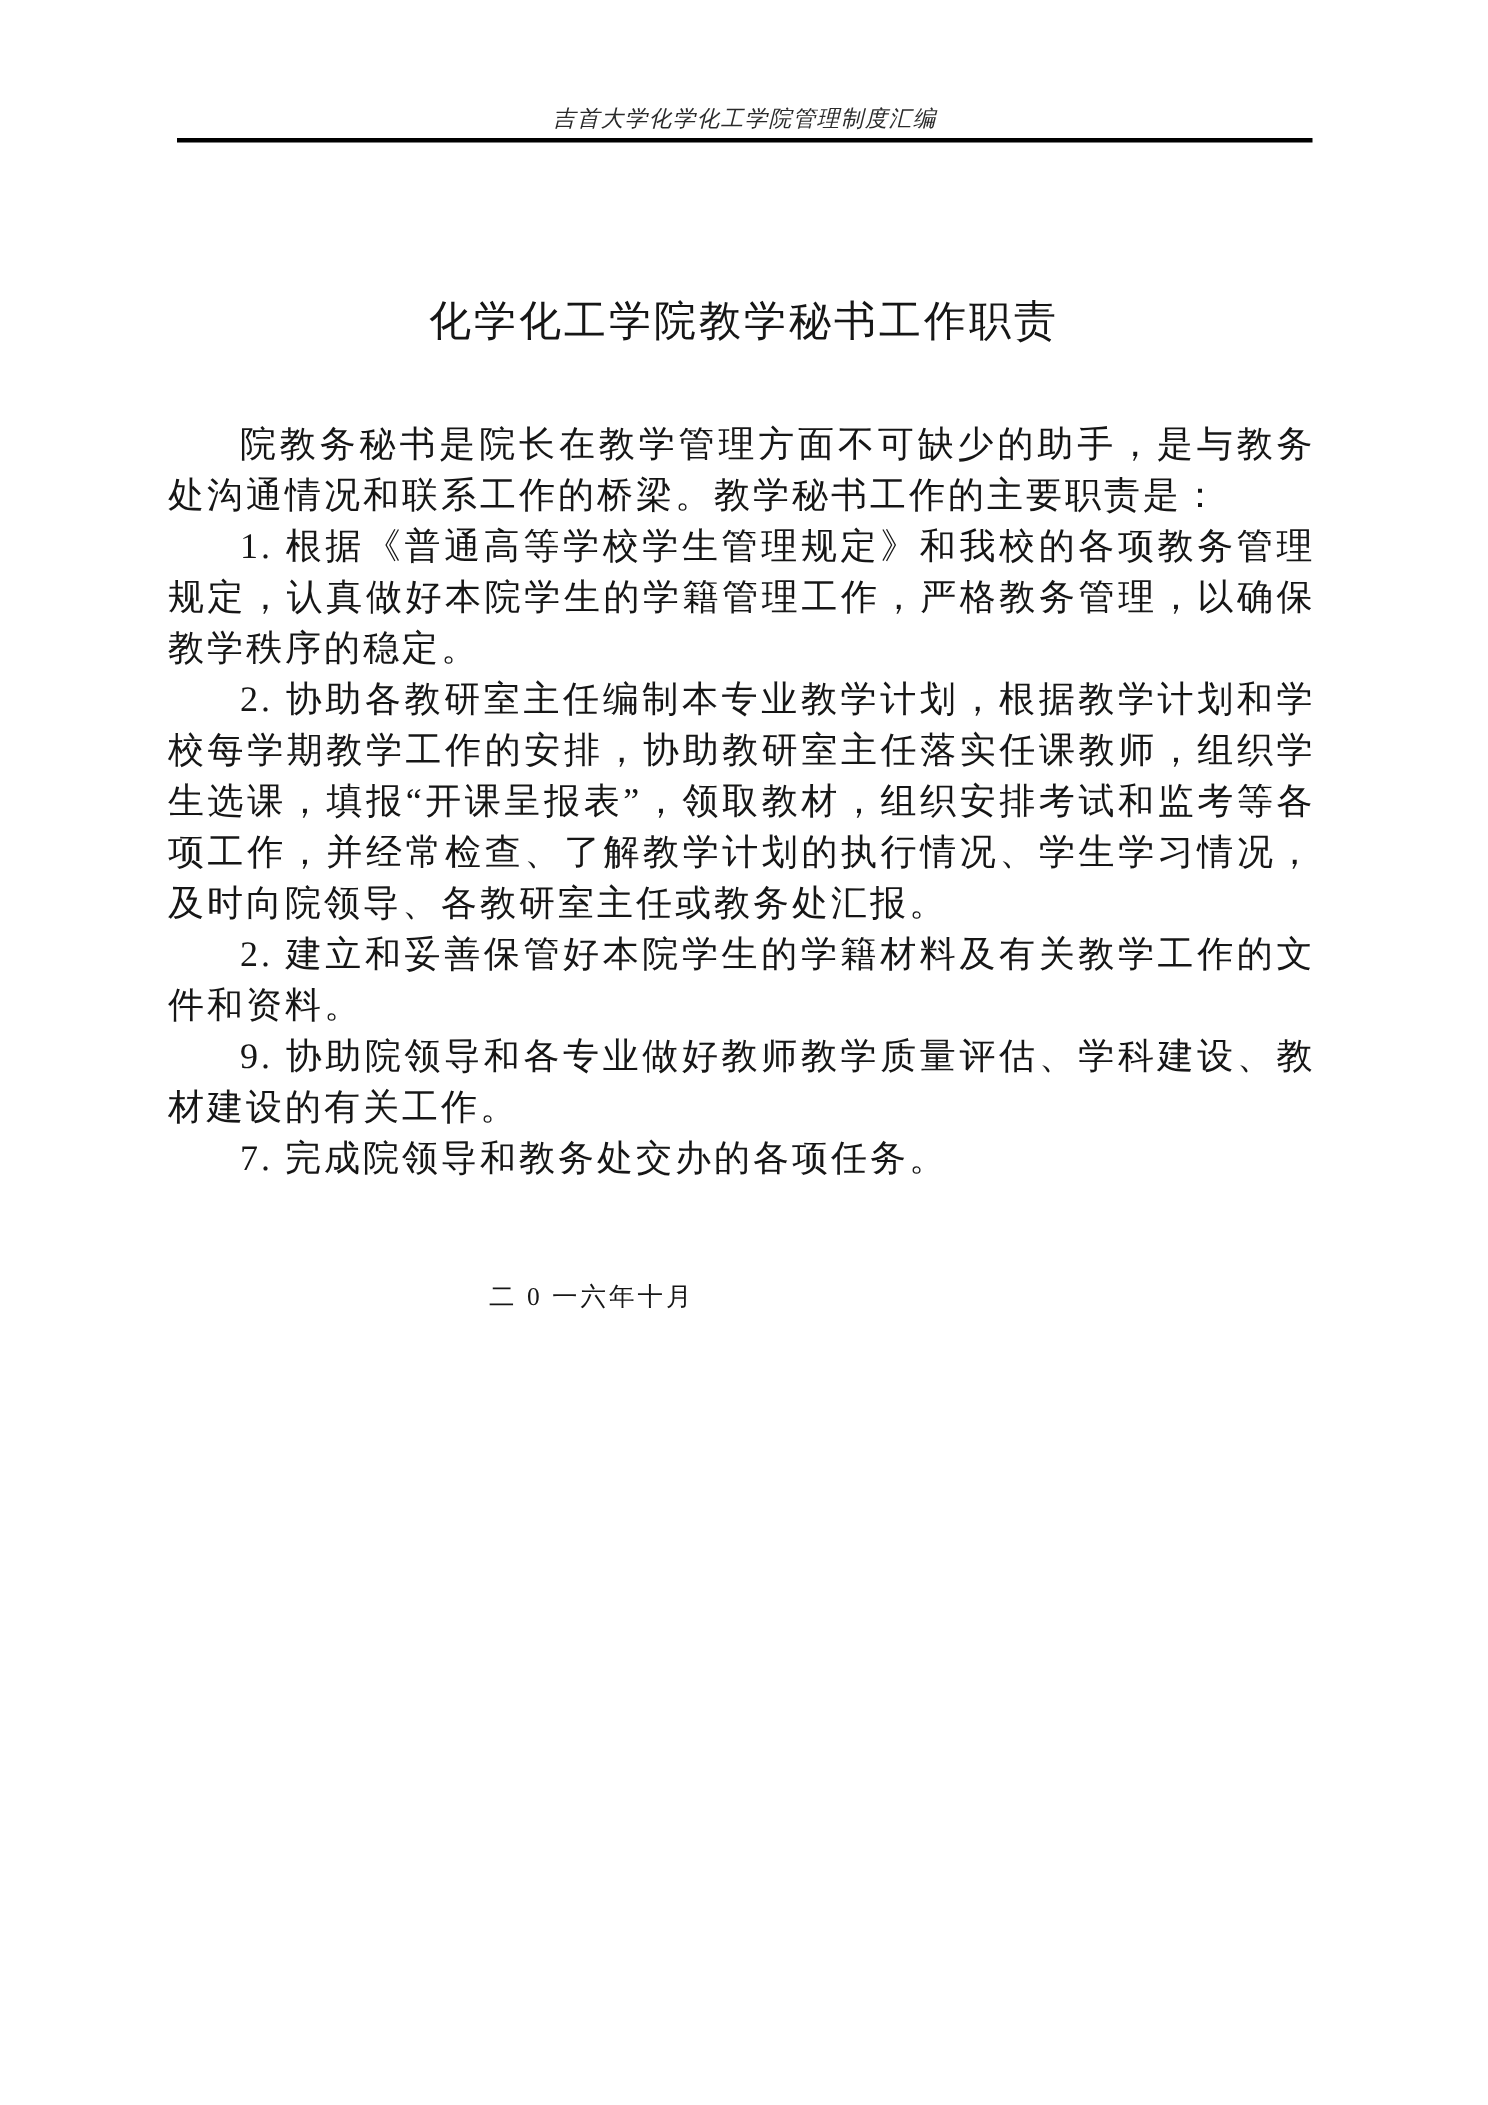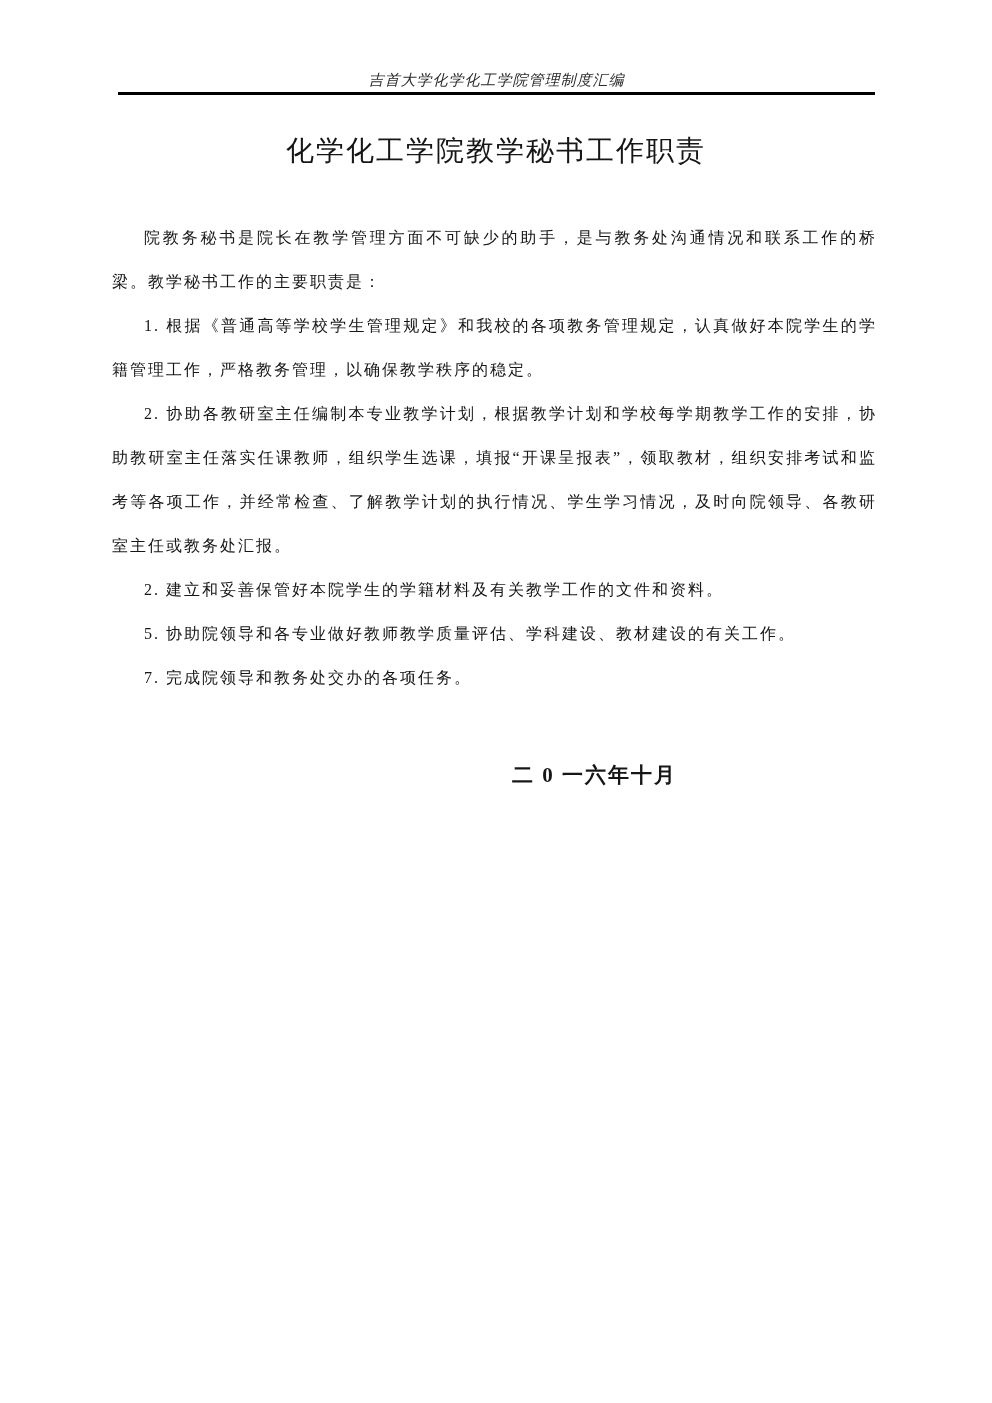--- a/index.html
+++ b/index.html
@@ -25,47 +25,46 @@
   }
   .header-text {
     text-align: center;
     font-style: italic;
     font-size: 15px;
     line-height: 20px;
     letter-spacing: 1px;
     color: #2a2a2a;
   }
   .doc-title {
-    margin-top: 36px;
+    margin-top: 100px;
     text-align: center;
     font-size: 28px;
     line-height: 40px;
     letter-spacing: 2px;
     font-weight: 400;
   }
   .doc-body {
     margin: 45px 115px 0 112px;
-    font-size: 16px;
-    line-height: 44px;
+    font-size: 24px;
+    line-height: 34px;
     letter-spacing: 2px;
     text-align: justify;
   }
   .doc-body p {
     margin: 0;
     padding: 0;
     text-indent: 2em;
   }
   .doc-date {
     margin: 55px 117px 0 112px;
-    text-align: right;
+    text-align: center;
     padding-right: 198px;
-    font-size: 21px;
+    font-size: 17px;
     line-height: 40px;
     letter-spacing: 2px;
-    font-weight: bold;
   }
   .page-number {
     position: absolute;
     left: 0;
     right: 0;
     top: 1292px;
     text-align: center;
     font-size: 15px;
     line-height: 20px;
     color: #15803d;
@@ -80,21 +79,21 @@
     <div class="header-text">吉首大学化学化工学院管理制度汇编</div>
   </div>
 
   <div class="doc-title">化学化工学院教学秘书工作职责</div>
 
   <div class="doc-body">
     <p>院教务秘书是院长在教学管理方面不可缺少的助手，是与教务处沟通情况和联系工作的桥梁。教学秘书工作的主要职责是：</p>
     <p>1. 根据《普通高等学校学生管理规定》和我校的各项教务管理规定，认真做好本院学生的学籍管理工作，严格教务管理，以确保教学秩序的稳定。</p>
     <p>2. 协助各教研室主任编制本专业教学计划，根据教学计划和学校每学期教学工作的安排，协助教研室主任落实任课教师，组织学生选课，填报“开课呈报表”，领取教材，组织安排考试和监考等各项工作，并经常检查、了解教学计划的执行情况、学生学习情况，及时向院领导、各教研室主任或教务处汇报。</p>
     <p>2. 建立和妥善保管好本院学生的学籍材料及有关教学工作的文件和资料。</p>
-    <p>5. 协助院领导和各专业做好教师教学质量评估、学科建设、教材建设的有关工作。</p>
+    <p>9. 协助院领导和各专业做好教师教学质量评估、学科建设、教材建设的有关工作。</p>
     <p>7. 完成院领导和教务处交办的各项任务。</p>
   </div>
 
   <div class="doc-date">二 0 一六年十月</div>
 
   <div class="page-number">11</div>
 
 </div>
 
 </body></html>

